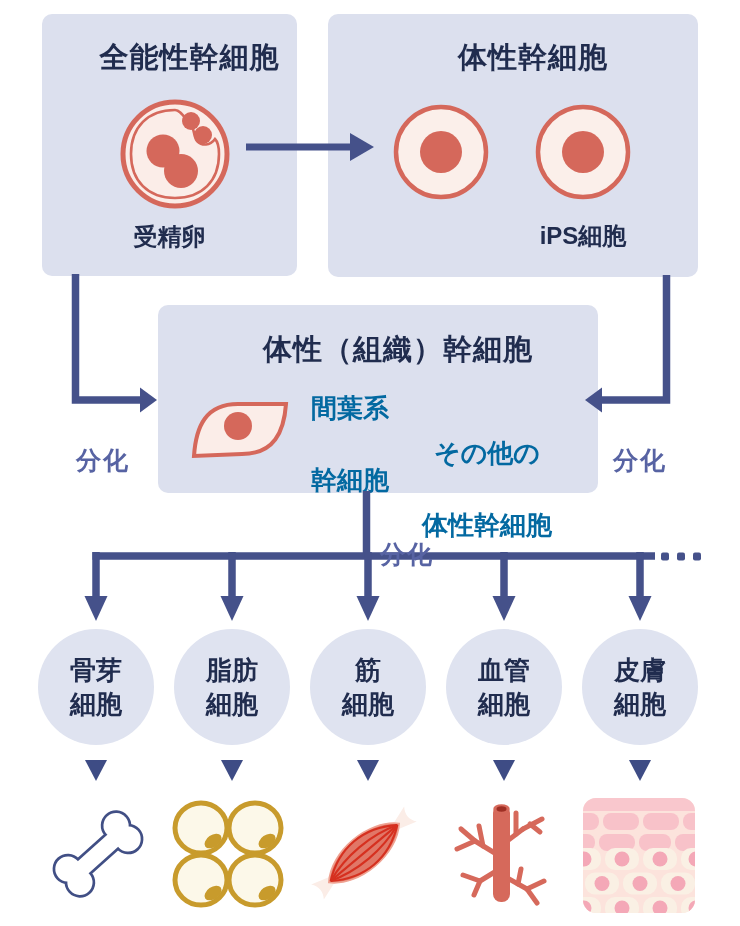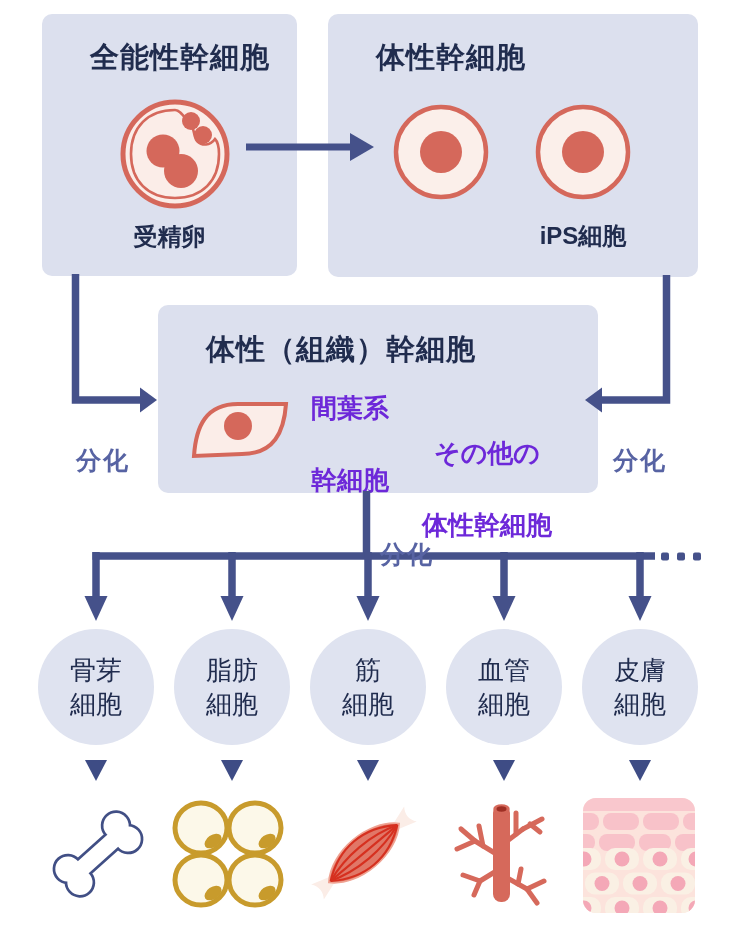--- a/index.html
+++ b/index.html
@@ -5,37 +5,37 @@
   html,body{margin:0;padding:0;background:#ffffff;}
   .canvas{
     position:relative;width:740px;height:926px;background:#ffffff;overflow:hidden;
     font-family:"Liberation Sans","DejaVu Sans",sans-serif;color:#202C4E;
   }
   .abs{position:absolute;}
   .panel{
     position:absolute;background:#DCE0EE;border-radius:10px;
   }
   .panel-title{
-    position:absolute;left:0;right:8px;text-align:left;
+    position:absolute;left:0;right:8px;text-align:center;
     font-size:29px;font-weight:bold;color:#202C4E;letter-spacing:1px;padding-left:48px;
   }
   .cell-label{
     position:absolute;text-align:center;font-size:24px;font-weight:bold;color:#202C4E;
   }
   .diff-label{
     position:absolute;font-size:25px;font-weight:bold;color:#5763A3;letter-spacing:2px;margin-top:31px;
   }
   .somatic-col{
     position:absolute;text-align:center;font-size:26px;font-weight:bold;
-    line-height:36px;color:#6d28d9;white-space:pre-line;
+    line-height:36px;color:#0369a1;white-space:pre-line;
   }
   .cell-circle{
     position:absolute;width:116px;height:116px;border-radius:50%;background:#DFE3F0;
     display:flex;flex-direction:column;align-items:center;justify-content:center;
-    font-size:26px;font-weight:normal;line-height:34px;color:#202C4E;text-align:center;
+    font-size:26px;font-weight:bold;line-height:34px;color:#202C4E;text-align:center;
   }
   svg{display:block;}
   .connector-layer{position:absolute;left:0;top:0;pointer-events:none;}
 </style>
 </head>
 <body>
 
 <div class="canvas">
 
   <div class="panel" style="left:42px;top:14px;width:255px;height:262px;">

